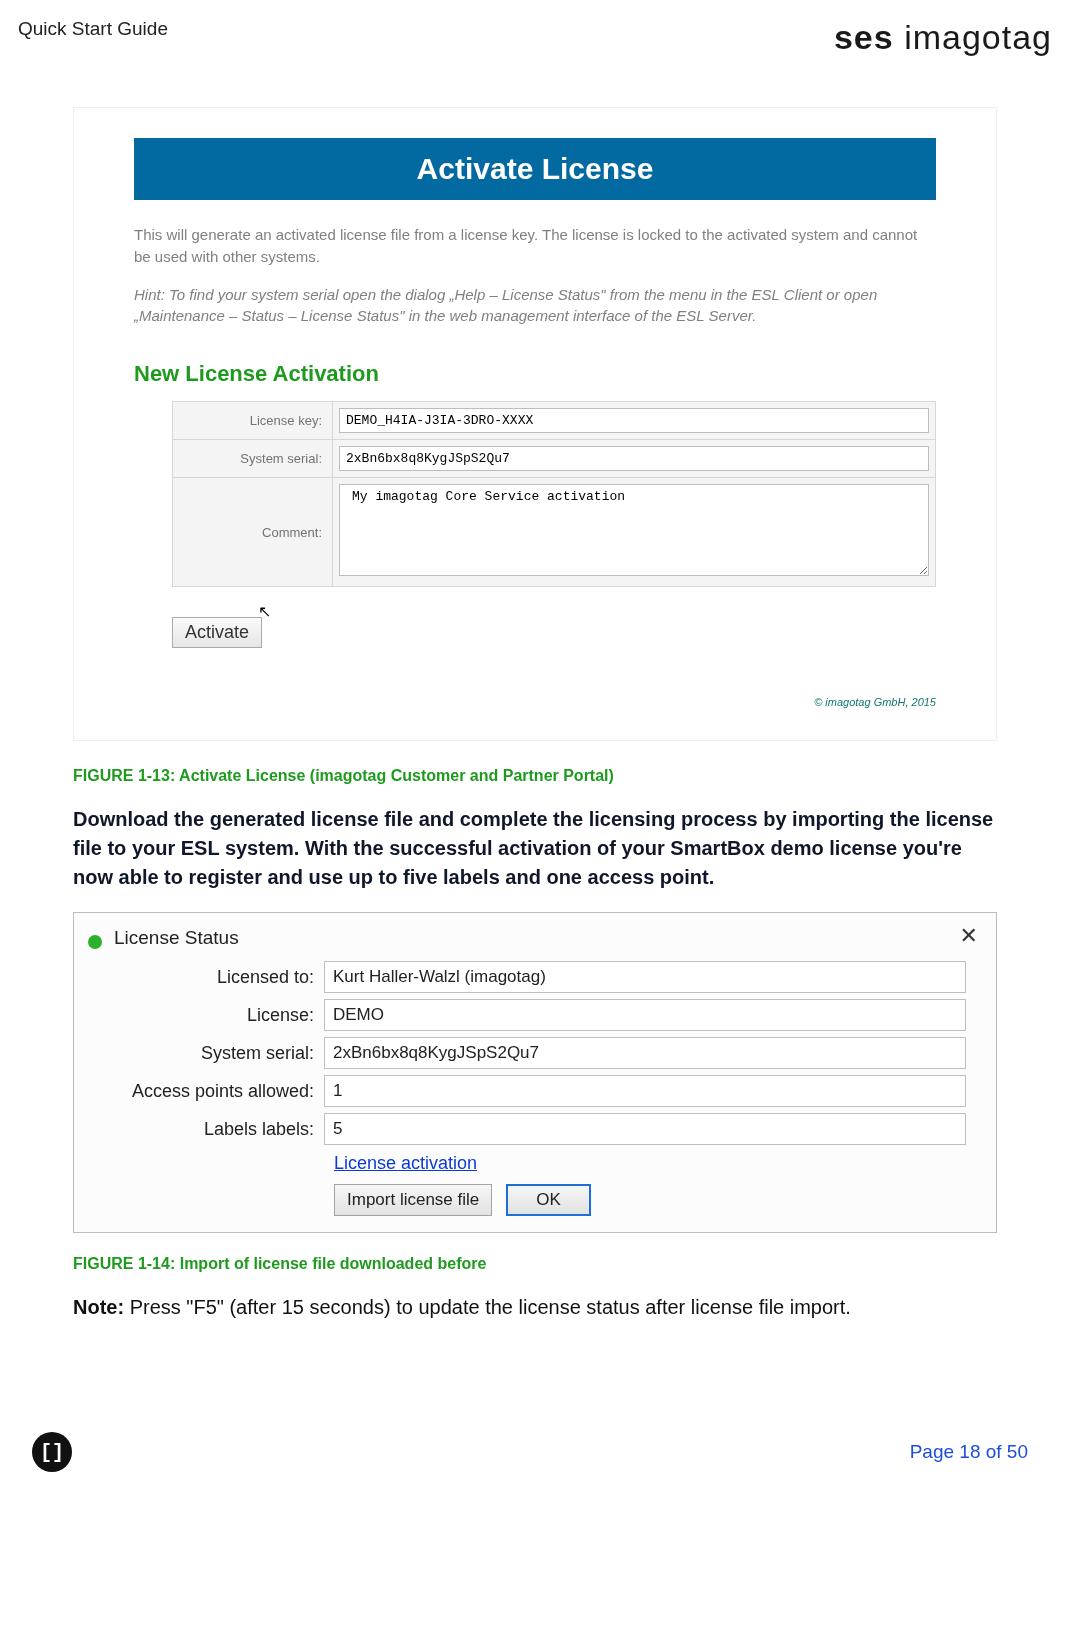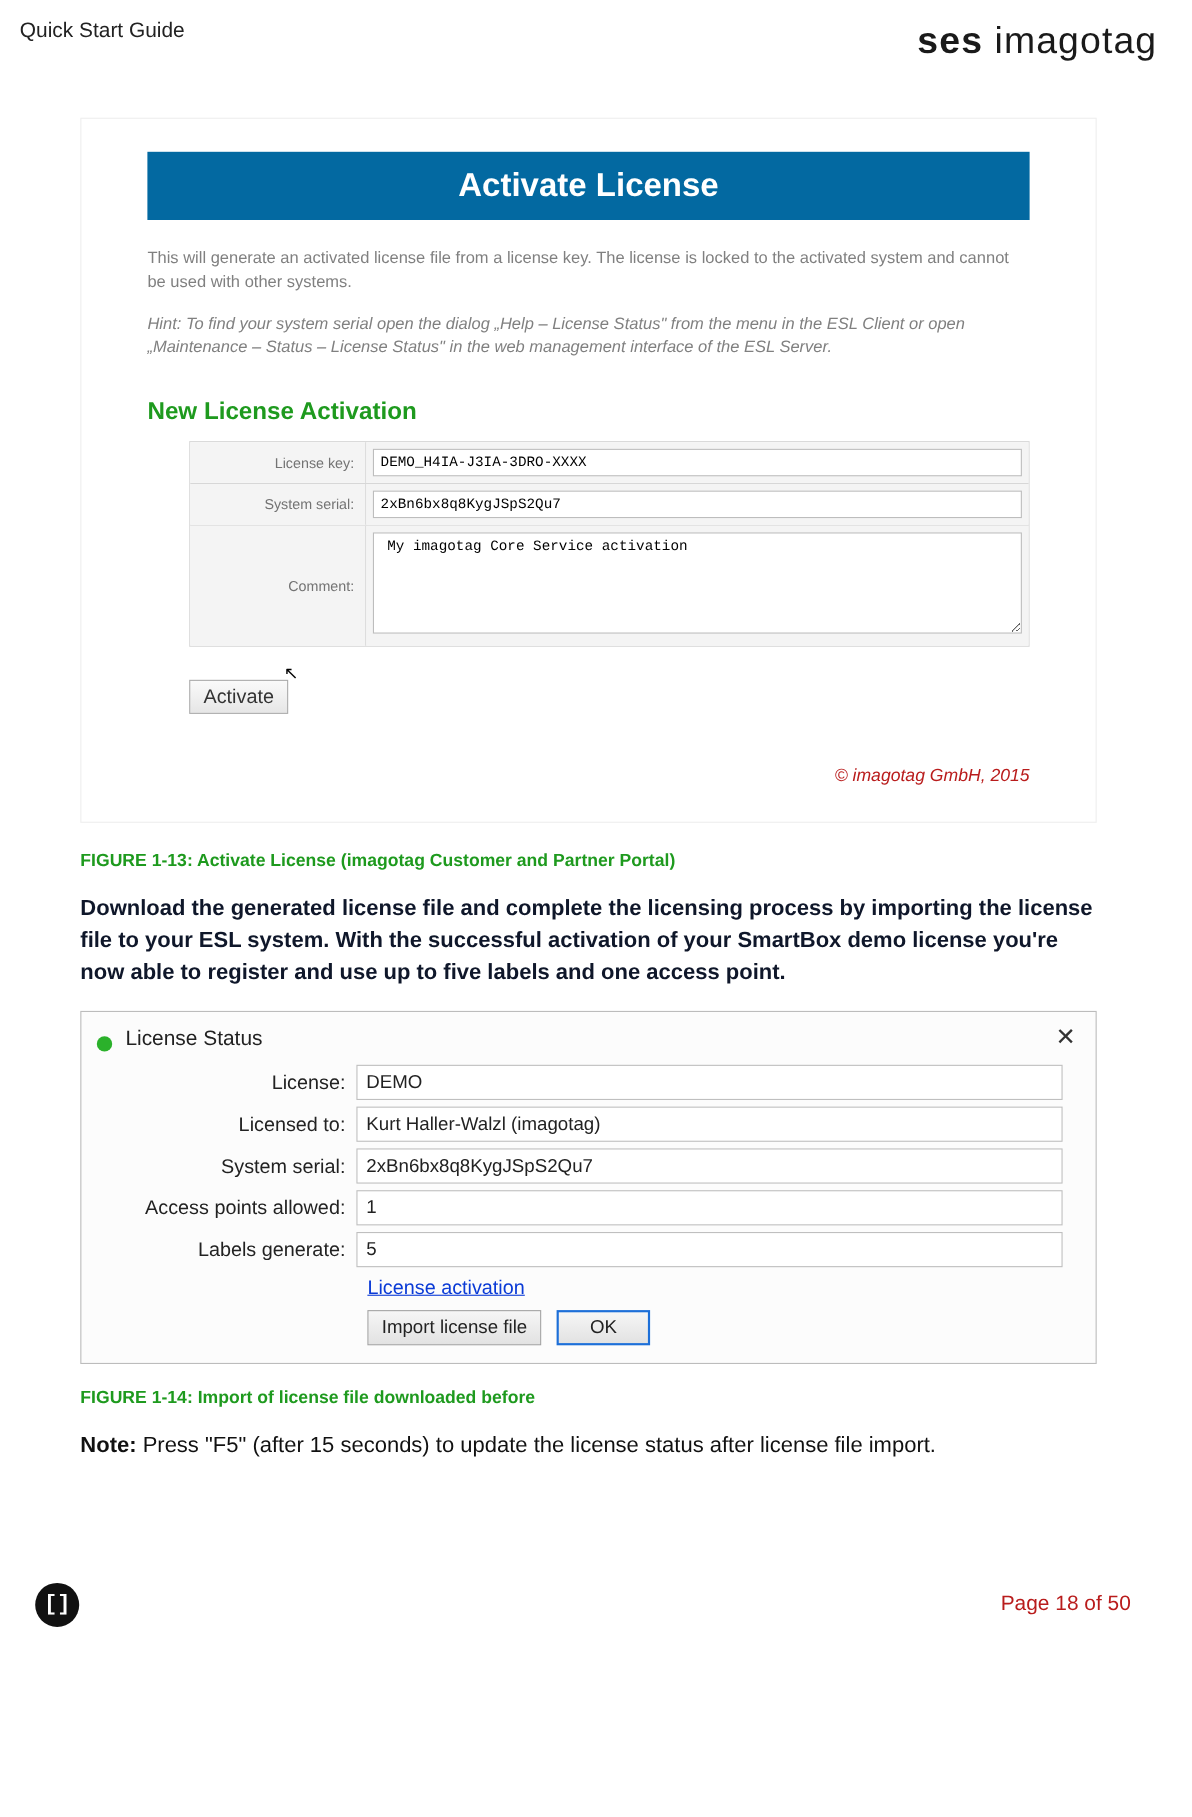--- a/index.html
+++ b/index.html
@@ -122,23 +122,23 @@
     margin-top: 20px;
   }
   .cursor-icon {
     font-size: 16px;
     margin-left: -4px;
     margin-top: 10px;
     line-height: 0.6;
   }
   .portal-copy {
     text-align: right;
-    color: #b91c1c;
+    color: #0f766e;
     font-style: italic;
-    font-size: 16px;
+    font-size: 11px;
     margin: 48px 30px 16px 0;
   }
 
   .figure-caption {
     color: #1e9a1e;
     font-size: 16px;
     font-weight: 700;
     margin-bottom: 20px;
   }
   .body-para {
@@ -225,21 +225,21 @@
     align-items: center;
     margin-top: 110px;
     padding: 0 24px 0 14px;
   }
   .footer-icon {
     width: 40px; height: 40px; border-radius: 50%;
     background: #111; color: #fff;
     display:flex; align-items:center; justify-content:center;
     font-weight:700; font-size:20px; font-family: "Courier New", monospace;
   }
-  .footer-page { font-size: 19px; color:#b91c1c; }
+  .footer-page { font-size: 19px; color:#1d4ed8; }
 </style>
 </head>
 <body>
 
 <div class="header-row">
   <div class="header-title">Quick Start Guide</div>
   <div class="logo">
     <span class="logo-bold">ses</span> <span class="logo-light">imagotag</span>
   </div>
 </div>
@@ -280,37 +280,37 @@
   <p class="body-para">Download the generated license file and complete the licensing process by importing the license file to your ESL system. With the successful activation of your SmartBox demo license you're now able to register and use up to five labels and one access point.</p>
 
   <div class="dialog-shot">
     <div class="dialog-titlebar">
       <span class="dot-green"></span>
       <span class="dialog-title">License Status</span>
       <span class="dialog-close">✕</span>
     </div>
     <div class="dlg-body">
       <div class="dlg-row">
+        <div class="dlg-lbl">Licensed to:</div>
+        <input class="dlg-input" value="Kurt Haller-Walzl (imagotag)" style="">
+      </div>
+      <div class="dlg-row">
         <div class="dlg-lbl">License:</div>
         <input class="dlg-input" value="DEMO" style="">
       </div>
       <div class="dlg-row">
-        <div class="dlg-lbl">Licensed to:</div>
-        <input class="dlg-input" value="Kurt Haller-Walzl (imagotag)" style="">
-      </div>
-      <div class="dlg-row">
         <div class="dlg-lbl">System serial:</div>
         <input class="dlg-input" value="2xBn6bx8q8KygJSpS2Qu7" style="">
       </div>
       <div class="dlg-row">
         <div class="dlg-lbl">Access points allowed:</div>
         <input class="dlg-input" value="1" style="">
       </div>
       <div class="dlg-row">
-        <div class="dlg-lbl">Labels generate:</div>
+        <div class="dlg-lbl">Labels labels:</div>
         <input class="dlg-input" value="5" style="">
       </div>
       <a class="dlg-link" href="#">License activation</a>
       <div class="dlg-buttons">
         <button class="dlg-btn">Import license file</button>
         <button class="dlg-btn-ok">OK</button>
       </div>
     </div>
   </div>
 

